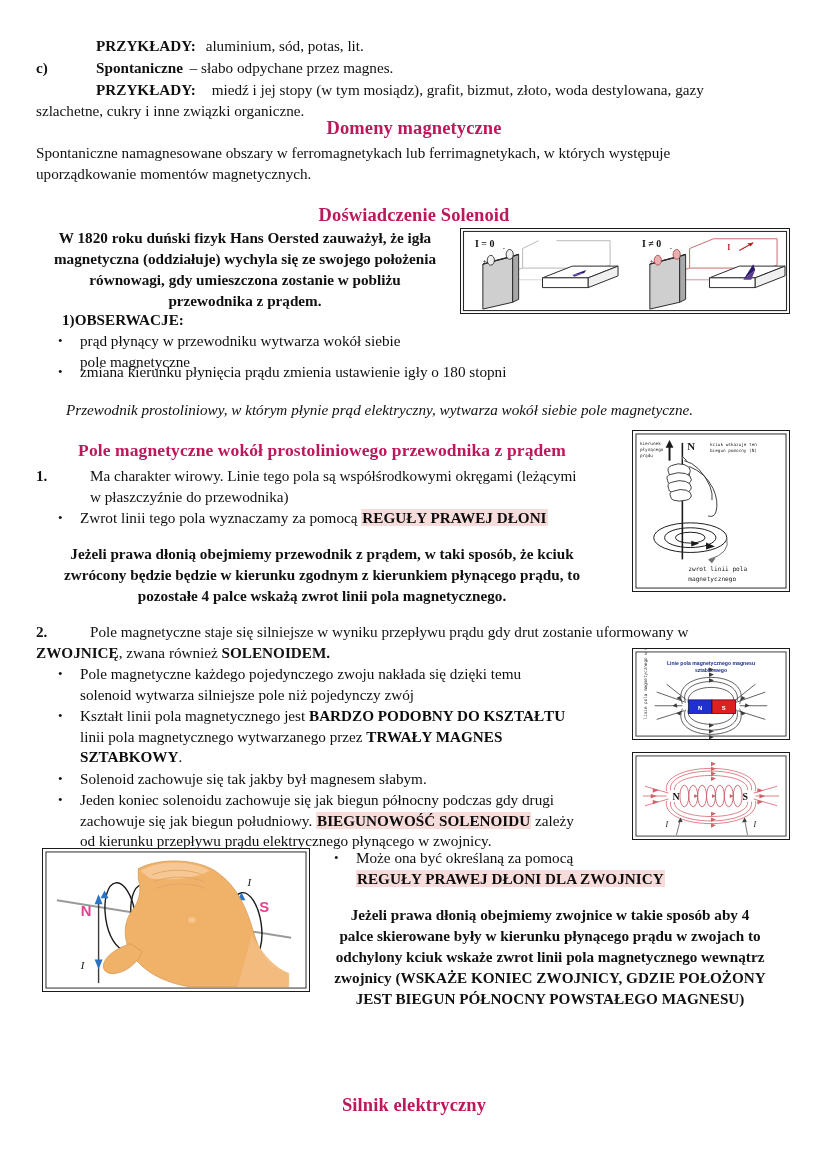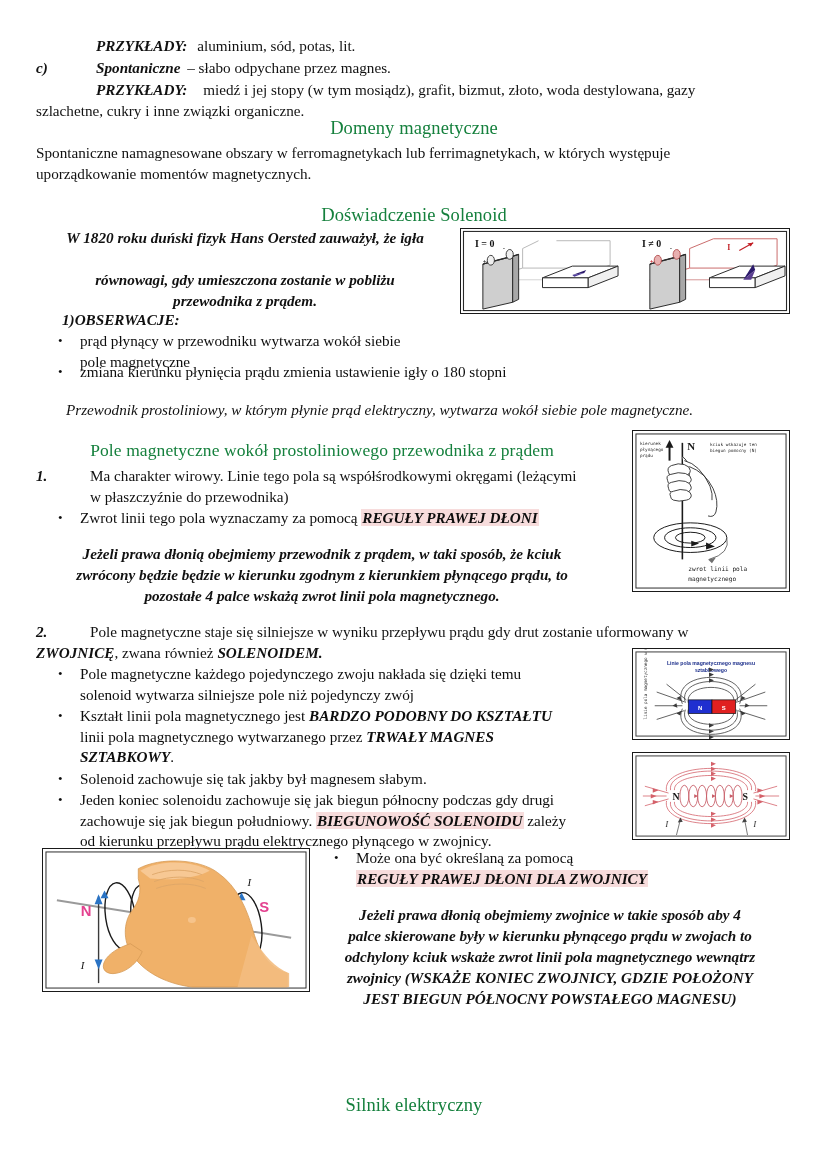--- a/index.html
+++ b/index.html
@@ -22,26 +22,26 @@
     padding: 0;
   }
 
   
   .tx {
     position: absolute;
     font-size: 15.2px;
     line-height: 20.5px;
     color: #111;
   }
-  .b { font-weight: bold; font-style: italic; }
+  .b { font-weight: bold; }
   .i { font-style: italic; }
   .red-h {
     position: absolute;
-    color: #15803d;
-    font-weight: normal;
+    color: #be185d;
+    font-weight: bold;
     font-size: 18.5px;
     text-align: center;
     letter-spacing: 0.1px;
   }
   .hl {
     background: #f7dcdc;
     padding: 0 1px;
   }
   .ctr { text-align: center; }
 
@@ -115,20 +115,21 @@
   <div class="tx" style="left:36px; top:101px; width:760px;">szlachetne, cukry i inne związki organiczne.</div>
 
   <div class="red-h" style="left:0; top:118px; width:828px;">Domeny magnetyczne</div>
 
   <div class="tx" style="left:36px; top:143px; width:780px;">Spontaniczne namagnesowane obszary w ferromagnetykach lub ferrimagnetykach, w których występuje</div>
   <div class="tx" style="left:36px; top:164px; width:780px;">uporządkowanie momentów magnetycznych.</div>
 
   <div class="red-h" style="left:0; top:205px; width:828px;">Doświadczenie Solenoid</div>
 
   <div class="tx b ctr" style="left:36px; top:228px; width:418px;">W 1820 roku duński fizyk Hans Oersted zauważył, że igła</div>
+  <div class="tx b ctr" style="left:36px; top:249px; width:418px;">magnetyczna (oddziałuje) wychyla się ze swojego położenia</div>
   <div class="tx b ctr" style="left:36px; top:270px; width:418px;">równowagi, gdy umieszczona zostanie w pobliżu</div>
   <div class="tx b ctr" style="left:36px; top:291px; width:418px;">przewodnika z prądem.</div>
 
   <div class="tx b" style="left:62px; top:310px;">1)OBSERWACJE:</div>
 
   <div class="bullet-row" style="left:58px; top:331px; width:470px;">
     <span class="dot">•</span>
     <span class="btxt">
       <span>prąd płynący w przewodniku wytwarza wokół siebie</span><br>
       <span>pole magnetyczne</span>

